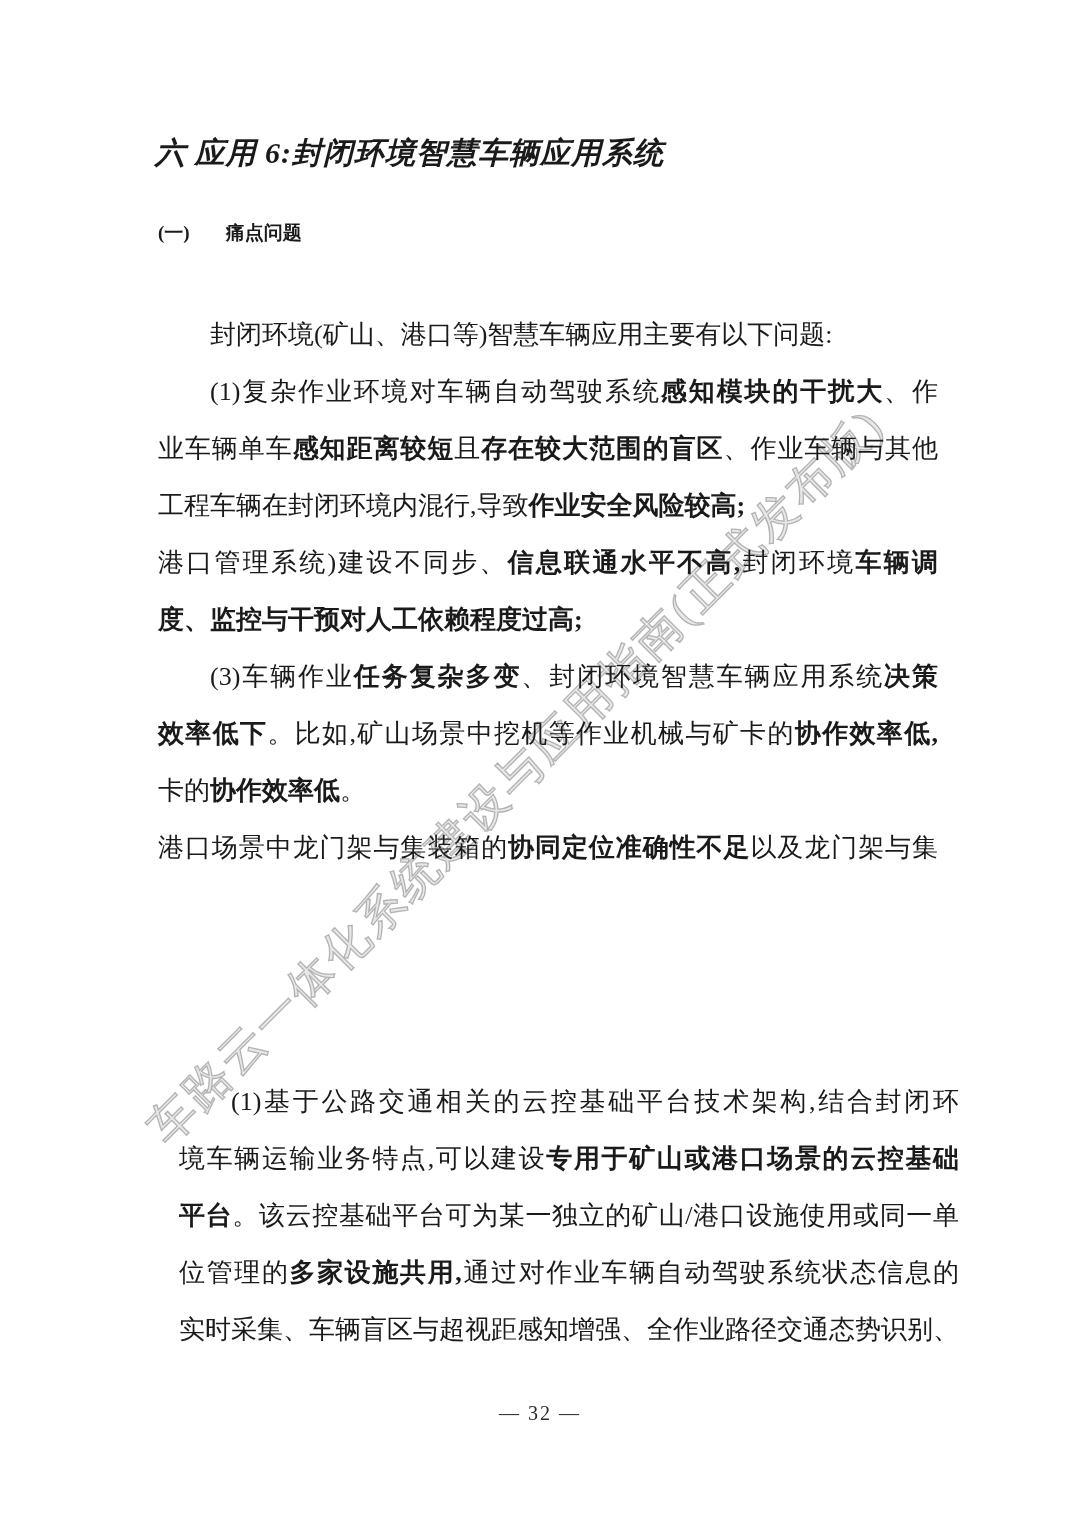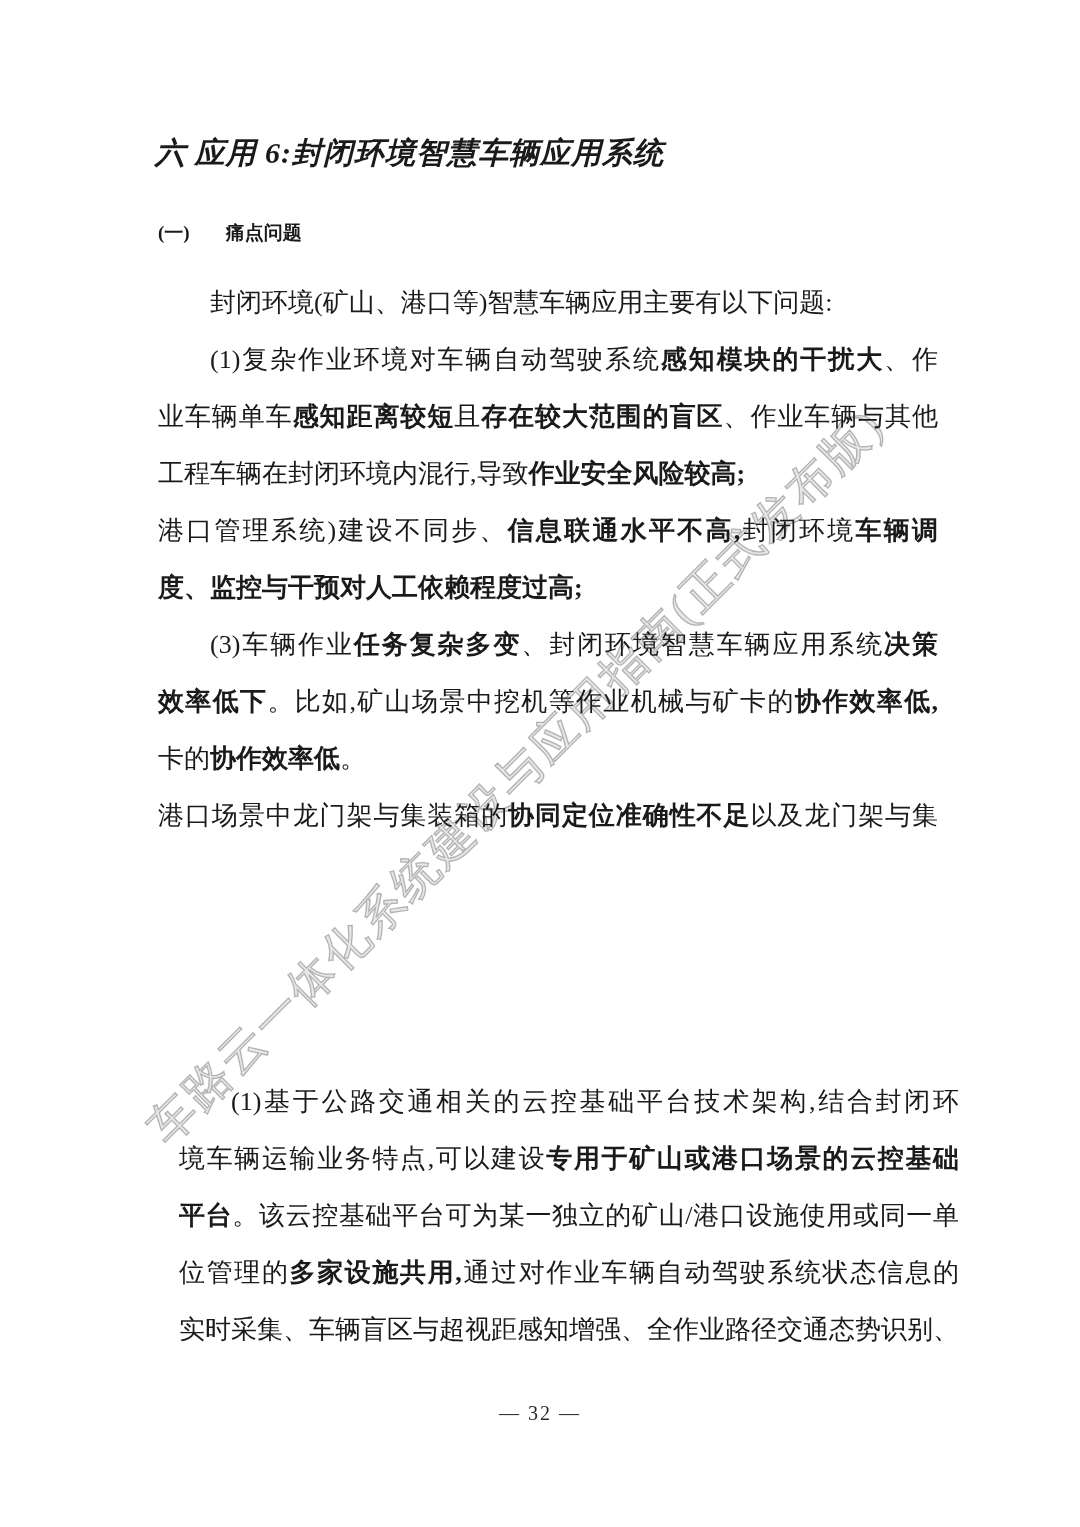--- a/index.html
+++ b/index.html
@@ -37,21 +37,21 @@
     font-size:19px;font-weight:bold;
     white-space:nowrap;line-height:42px;
   }
   .heading-1{top:212px;}
   .heading-2{top:998px;}
   .heading .h-num{margin-right:36px;}
   .lines{
     position:absolute;left:158px;width:780px;
     font-size:26px;
   }
-  .lines-1{top:274px;}
+  .lines-1{top:306px;}
   .lines-2{top:1073px;margin-left:21px;}
   .line{
     height:57px;line-height:57px;
     white-space:nowrap;
   }
   .line.fill{
     text-align:justify;
     text-align-last:justify;
   }
   .line.indent{text-indent:52px;}

